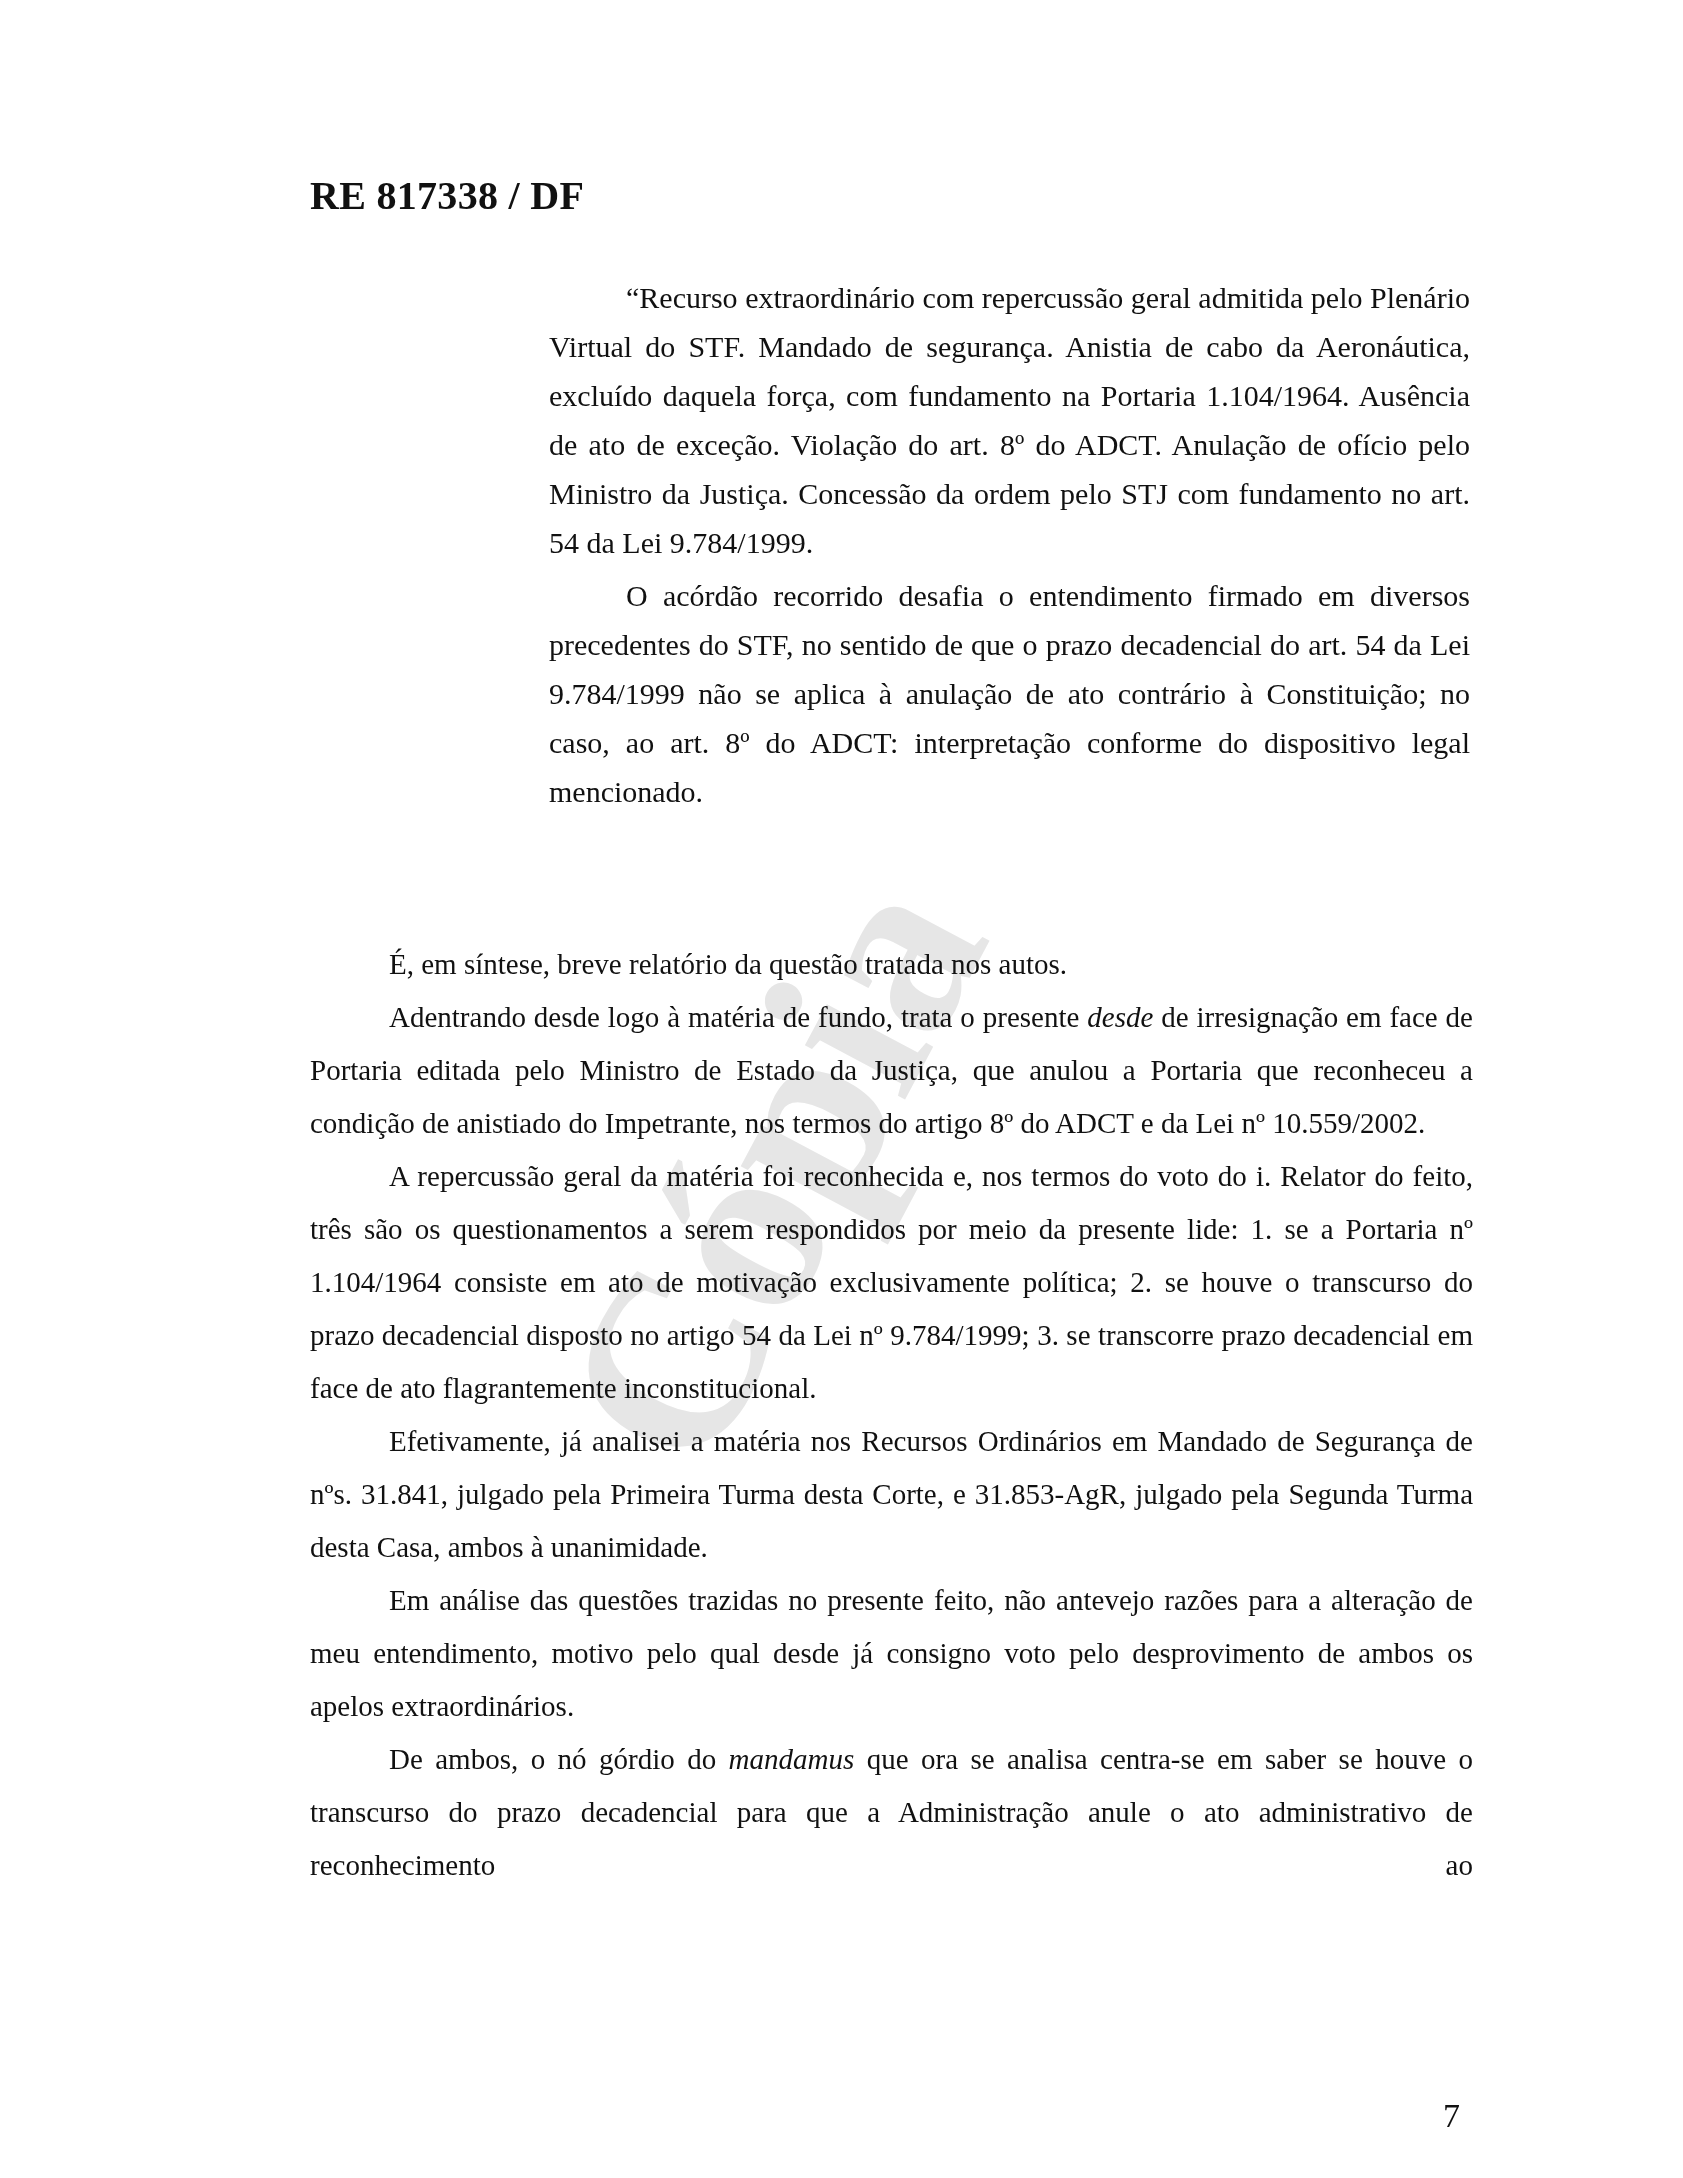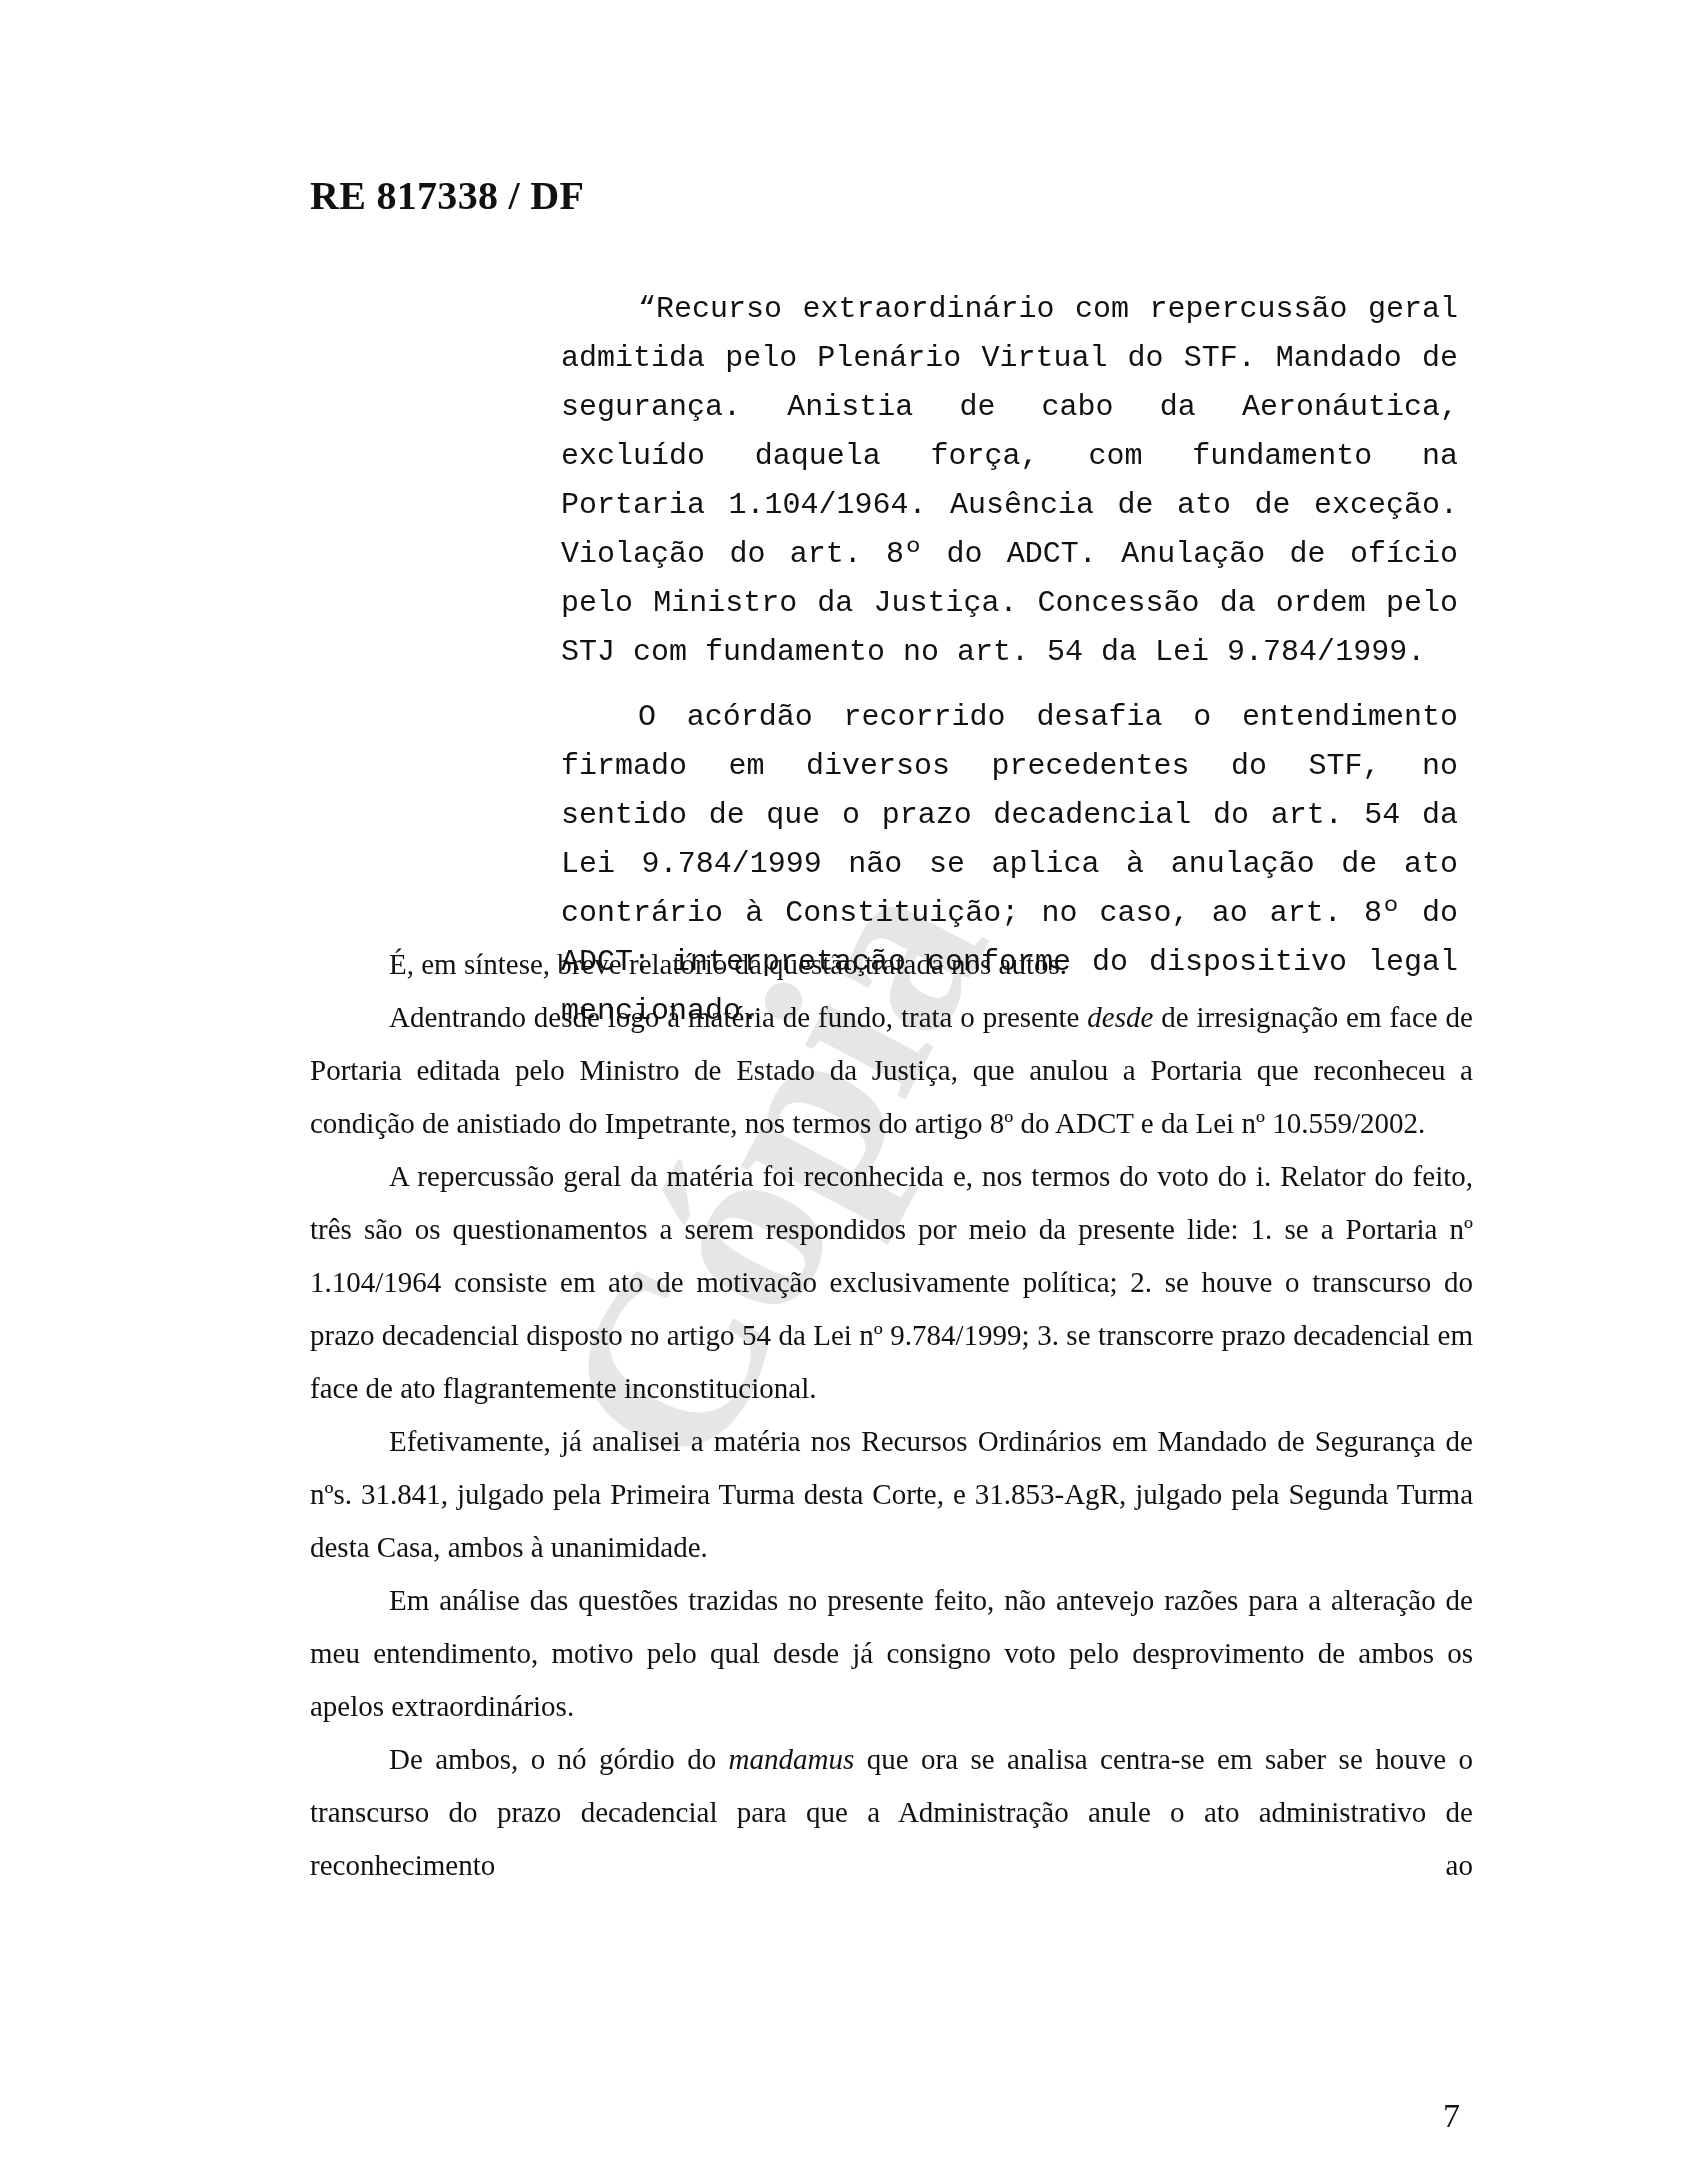--- a/index.html
+++ b/index.html
@@ -50,23 +50,22 @@
     position: absolute;
     left: 545px;
     top: 269px;
     width: 929px;
     font-size: 30px;
     line-height: 49px;
     text-align: justify;
     z-index: 1;
   }
   .quote p {
-    margin: 16px;
+    margin: 4px;
     text-indent: 77px;
-    font-family: Liberation Mono, monospace;
   }
   .body-text {
     position: absolute;
     left: 310px;
     top: 938px;
     width: 1163px;
     font-size: 29px;
     line-height: 53px;
     text-align: justify;
     z-index: 1;

